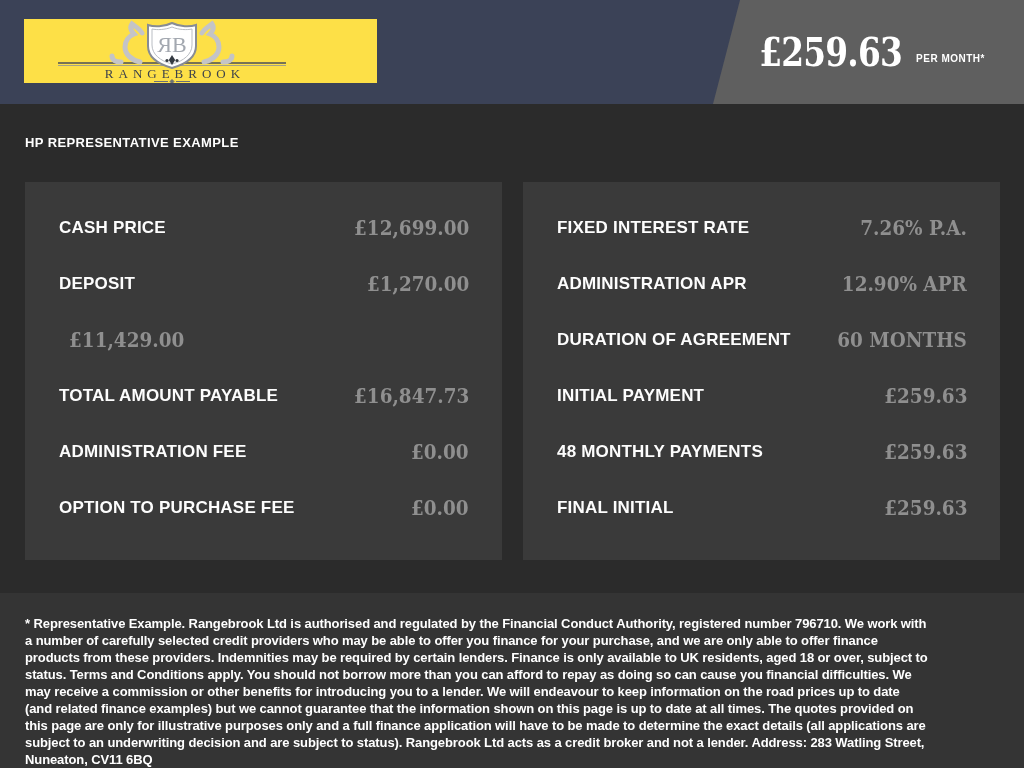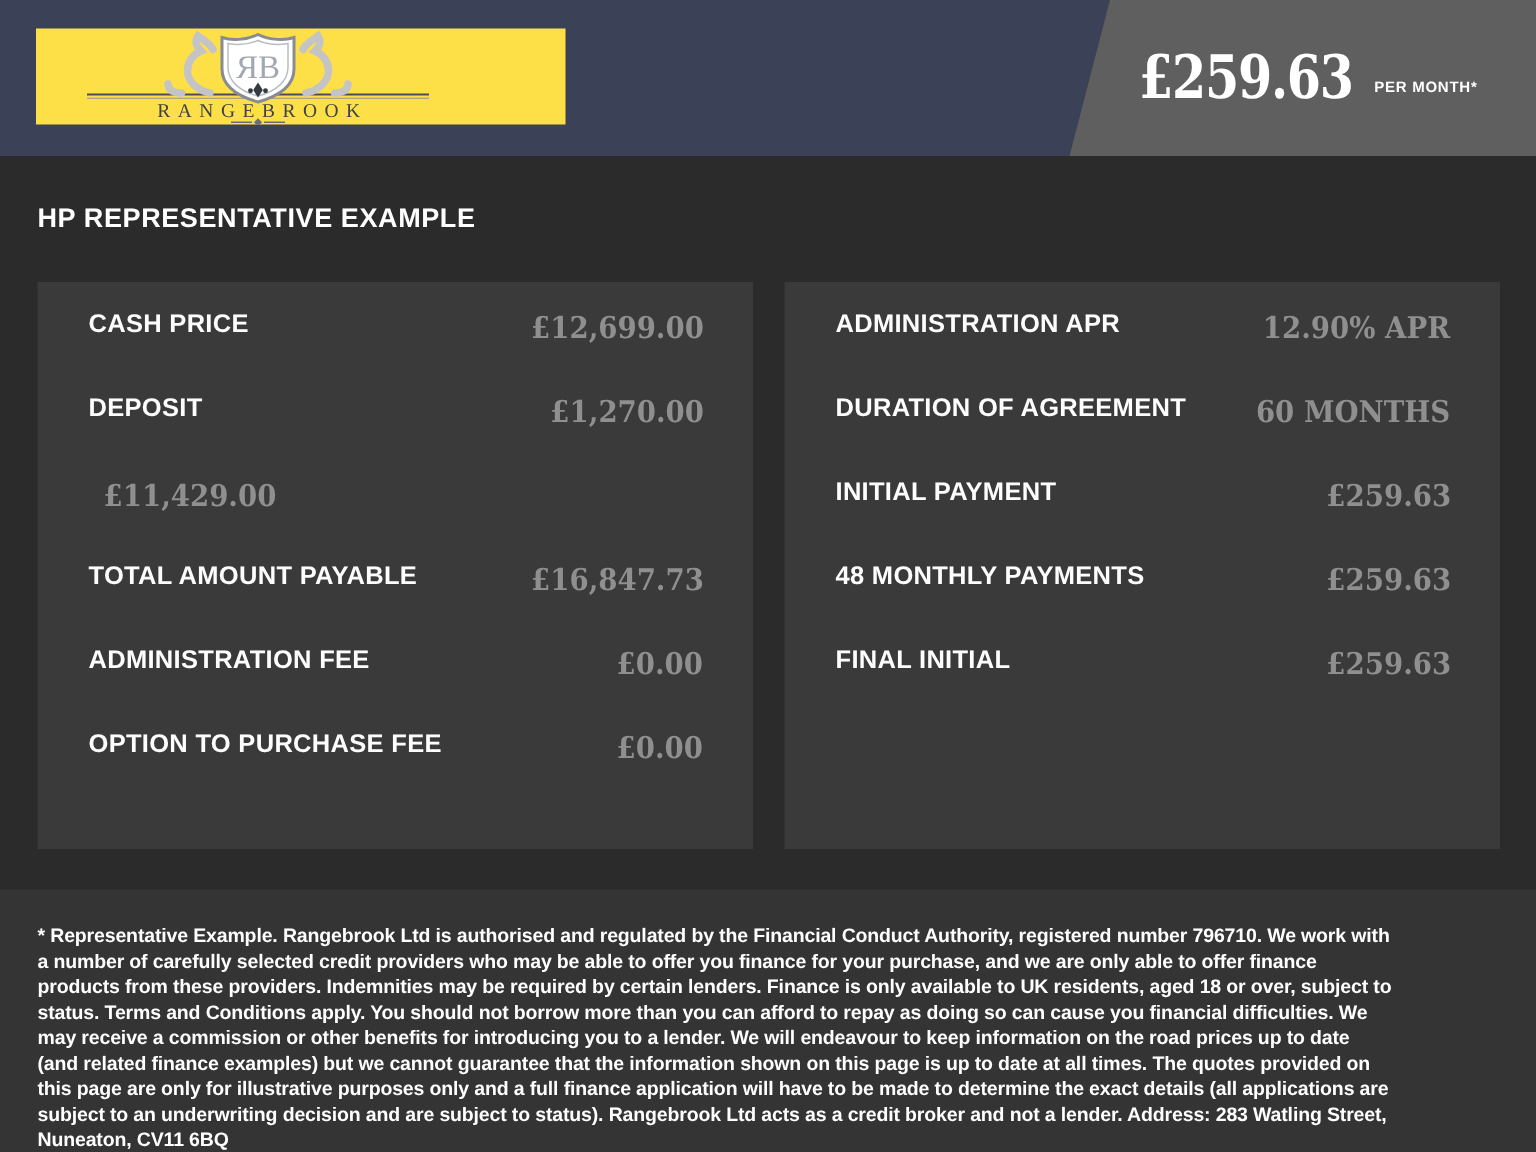--- a/index.html
+++ b/index.html
@@ -76,40 +76,40 @@
   }
 
   
   .body-section {
     width: 1024px;
     height: 489px;
     background: #2b2b2b;
   }
   .page-title {
     color: #ffffff;
-    font-size: 18px;
+    font-size: 13px;
     font-weight: bold;
     letter-spacing: 0.4px;
     padding: 31px 0 0 25px;
   }
   .panels {
     display: flex;
     gap: 21px;
     padding: 32px 24px 0 25px;
   }
   .panel {
     flex: 1;
     background: #3a3a3a;
     padding: 18px 0 24px 0;
     height: 378px;
   }
   .finance-row {
     height: 56px;
     display: flex;
-    align-items: flex-start;
+    align-items: center;
     justify-content: space-between;
     padding: 0 33px 0 34px;
   }
   .finance-label {
     color: #fdfdfd;
     font-size: 17px;
     font-weight: bold;
     letter-spacing: 0.2px;
     white-space: nowrap;
   }
@@ -215,20 +215,24 @@
         <span class="finance-value">£0.00</span>
       </div>
       <div class="finance-row">
         <span class="finance-label">OPTION TO PURCHASE FEE</span>
         <span class="finance-value">£0.00</span>
       </div>
     </div>
 
     <div class="panel">
       <div class="finance-row">
+        <span class="finance-label">FIXED INTEREST RATE</span>
+        <span class="finance-value">7.26% P.A.</span>
+      </div>
+      <div class="finance-row">
         <span class="finance-label">ADMINISTRATION APR</span>
         <span class="finance-value">12.90% APR</span>
       </div>
       <div class="finance-row">
         <span class="finance-label">DURATION OF AGREEMENT</span>
         <span class="finance-value">60 MONTHS</span>
       </div>
       <div class="finance-row">
         <span class="finance-label">INITIAL PAYMENT</span>
         <span class="finance-value">£259.63</span>

